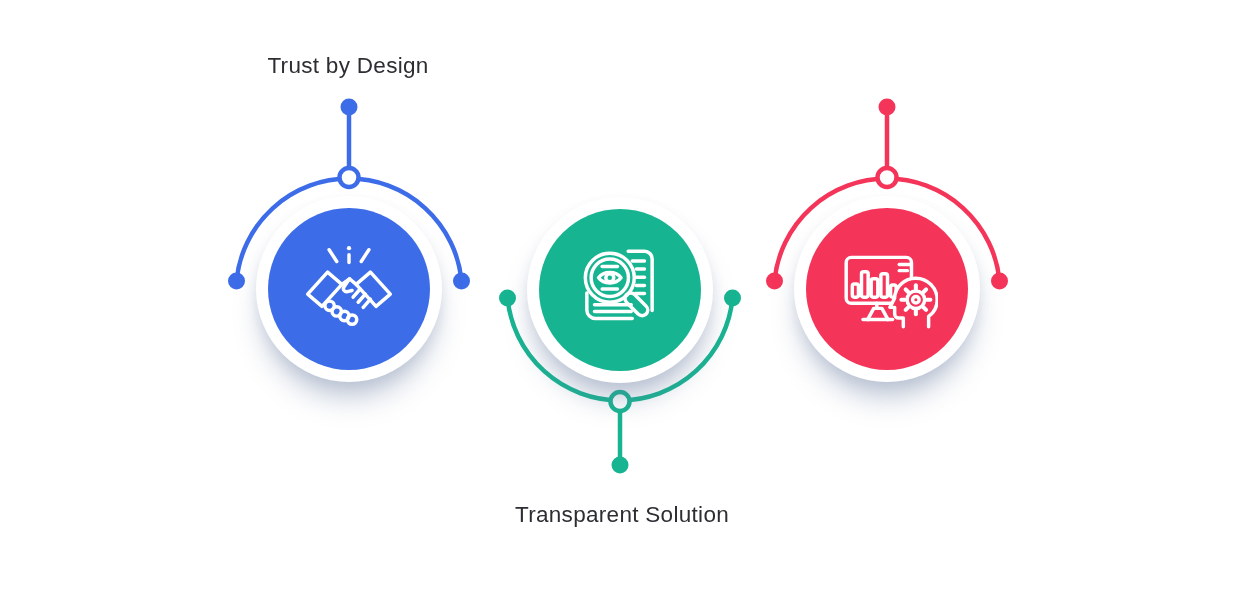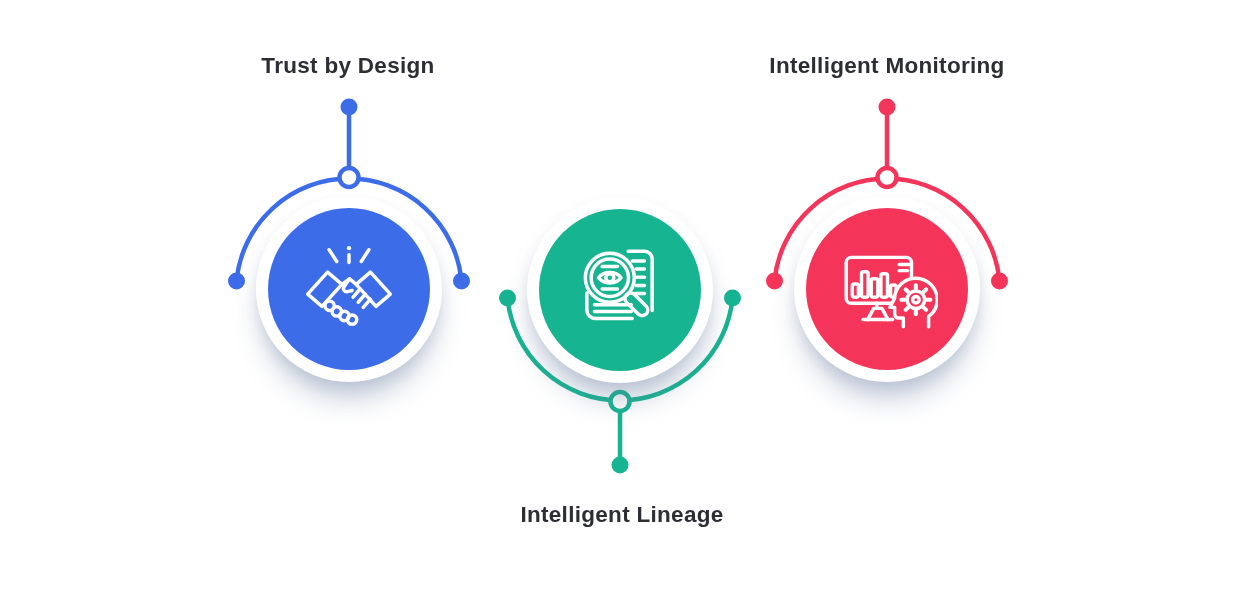--- a/index.html
+++ b/index.html
@@ -10,21 +10,21 @@
     overflow:hidden;
   }
   .canvas{position:relative;width:1240px;height:589px;background:var(--background,#fff);}
   .overlay{position:absolute;left:0;top:0;width:1240px;height:589px;pointer-events:none;}
   .deco-line{stroke:var(--accent);stroke-width:4.5;fill:none;}
   .deco-dot{fill:var(--accent);}
   .deco-ring{fill:#fff;stroke:var(--accent);stroke-width:4.5;}
   .feature{position:absolute;left:0;top:0;width:100%;height:100%;pointer-events:none;}
   .feature-label{
     position:absolute;transform:translate(-50%,-50%);
-    font-size:22.5px;font-weight:700;letter-spacing:.3px;
+    font-size:22.5px;font-weight:400;letter-spacing:.3px;
     color:var(--text,#2c2e33);white-space:nowrap;
   }
   .f-trust .feature-label{left:348px;top:66px;}
   .f-lineage .feature-label{left:622px;top:515px;}
   .f-monitoring .feature-label{left:887px;top:66px;}
   .disc{
     position:absolute;width:186px;height:186px;border-radius:50%;
     background:#fff;
     box-shadow:0 22px 28px -6px rgba(96,118,154,.38), 0 6px 12px rgba(96,118,154,.12);
     display:flex;align-items:center;justify-content:center;
@@ -101,21 +101,21 @@
             <path d="M61 50 L54 58"></path>
             <path d="M66 55 L59 63"></path>
             <path d="M71 60 L64 68"></path>
           </g>
         </svg>
       </div>
     </div>
   </div>
 
   <div class="feature f-lineage" style="--accent: #17b491;">
-    <div class="feature-label">Intelligent Lineage</div>
+    <div class="feature-label">Transparent Solution</div>
     <div class="disc">
       <div class="disc-inner">
         <svg class="icon" viewBox="0 0 100 100">
           <g class="icon-stroke">
             <path d="M58 12 H74 a7.5 7.5 0 0 1 7.5 7.5 V70"></path>
             <path d="M62 21.5 H74"></path>
             <path d="M66 29.5 H74"></path>
             <path d="M66 37.5 H74"></path>
             <path d="M66 45.5 H74"></path>
             <path d="M65 53.5 H74"></path>
@@ -129,21 +129,20 @@
             <path d="M32.5 27 H47.5"></path>
             <path d="M32.5 49 H47.5"></path>
             <rect x="0" y="-5.5" width="27" height="11" rx="5.5" transform="translate(56.5 54.5) rotate(45)"></rect>
           </g>
         </svg>
       </div>
     </div>
   </div>
 
   <div class="feature f-monitoring" style="--accent: #f43458;">
-    <div class="feature-label">Intelligent Monitoring</div>
     <div class="disc">
       <div class="disc-inner">
         <svg class="icon" viewBox="0 0 100 100">
           <g class="icon-stroke">
             <rect x="10" y="19" width="64" height="45" rx="5"></rect>
             <rect x="16" y="45" width="6" height="13" rx="2"></rect>
             <rect x="25" y="33" width="6.5" height="25" rx="2"></rect>
             <rect x="34.5" y="40" width="6.5" height="18" rx="2"></rect>
             <rect x="44" y="35" width="6.5" height="23" rx="2"></rect>
             <rect x="53.5" y="46" width="5.5" height="12" rx="2"></rect>

